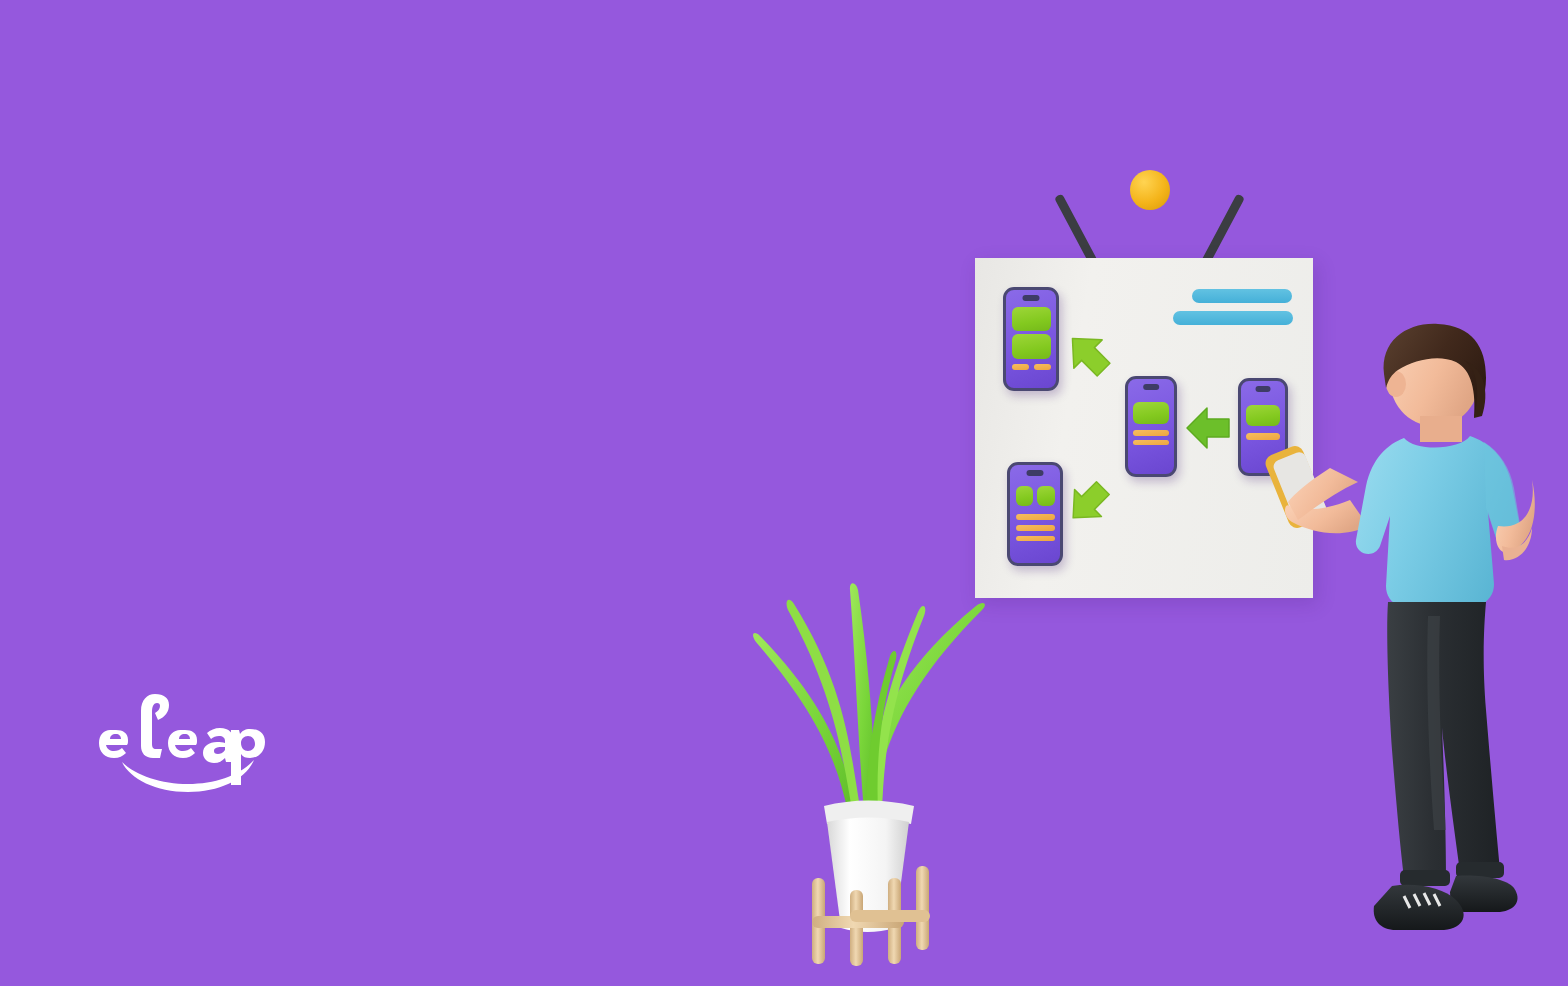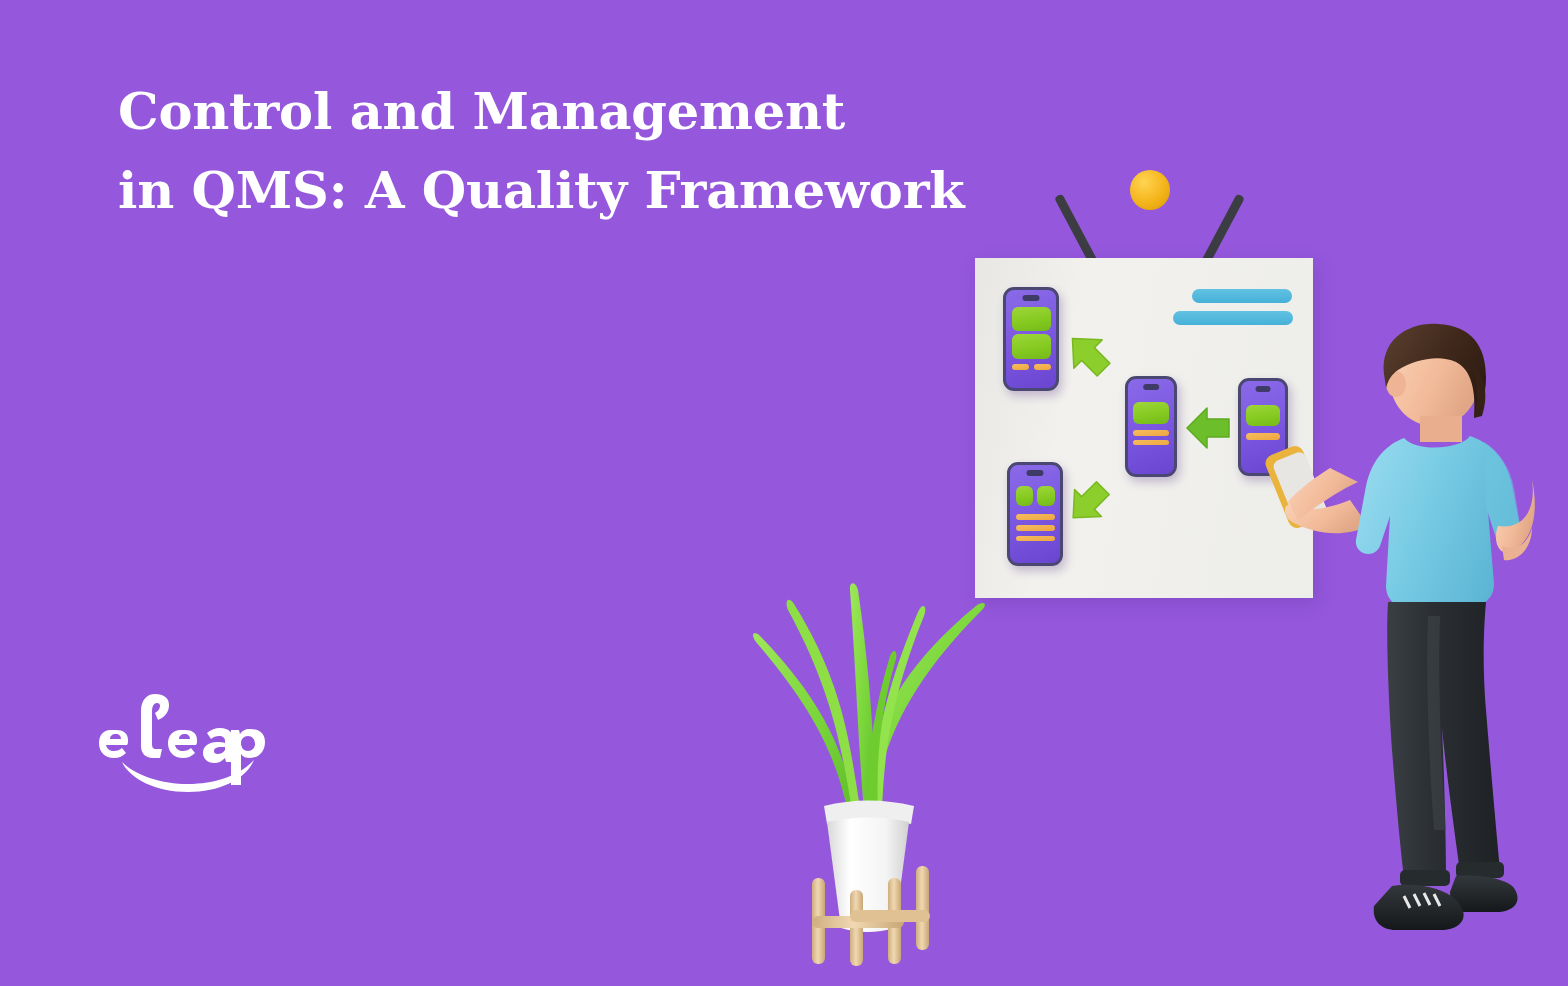--- a/index.html
+++ b/index.html
@@ -133,22 +133,20 @@
   #person { position: absolute; left: 1288px; top: 330px; width: 280px; height: 630px; }
 
   
   .svg-layer { position: absolute; left: 0; top: 0; overflow: visible; }
 </style>
 </head>
 <body>
 
 <div id="stage" style="background: rgb(149, 88, 221);">
 
-  <h1 id="headline">Control and Management
-in QMS: A Quality Framework</h1>
 
   <div id="logo" aria-label="eLeap">
     <svg class="svg-layer" width="200" height="110" viewBox="0 0 200 110">
       <g fill="#ffffff">
 
         <path d="M10 52c-6 0-11 5-11 13 0 9 6 15 15 15 5 0 9-2 12-5l-4-5c-2 2-5 3-8 3-4 0-7-2-8-6h21c1-1 1-3 1-5 0-7-5-10-12-10h-6zm0 9c0-3 2-5 6-5 3 0 5 2 5 5H10z"></path>
 
         <path d="M55 16c-8 0-14 6-14 17v35c0 7 4 12 12 12h7l2-9h-6c-3 0-4-2-4-5V34c0-6 2-9 5-9 2 0 3 1 3 3 0 3-2 5-5 7l3 7c7-3 11-8 11-15 0-7-5-11-14-11z"></path>
 
         <path d="M80 52c-6 0-12 5-12 13 0 9 6 15 15 15 5 0 9-2 12-5l-4-5c-2 2-5 3-8 3-4 0-7-2-8-6h21c1-1 1-3 1-5 0-7-5-10-12-10h-5zm-1 9c0-3 2-5 6-5 3 0 5 2 5 5H79z"></path>

